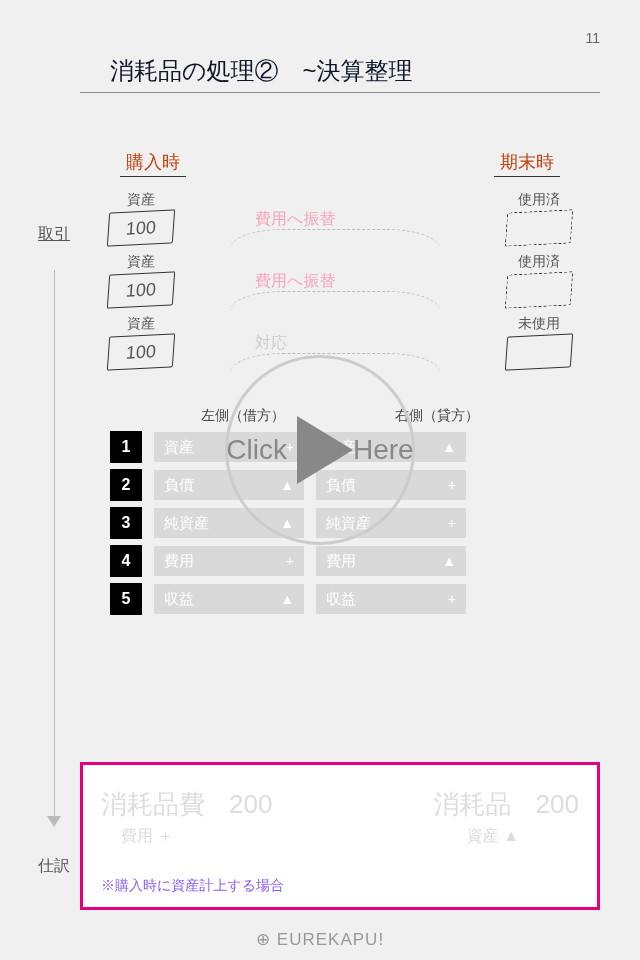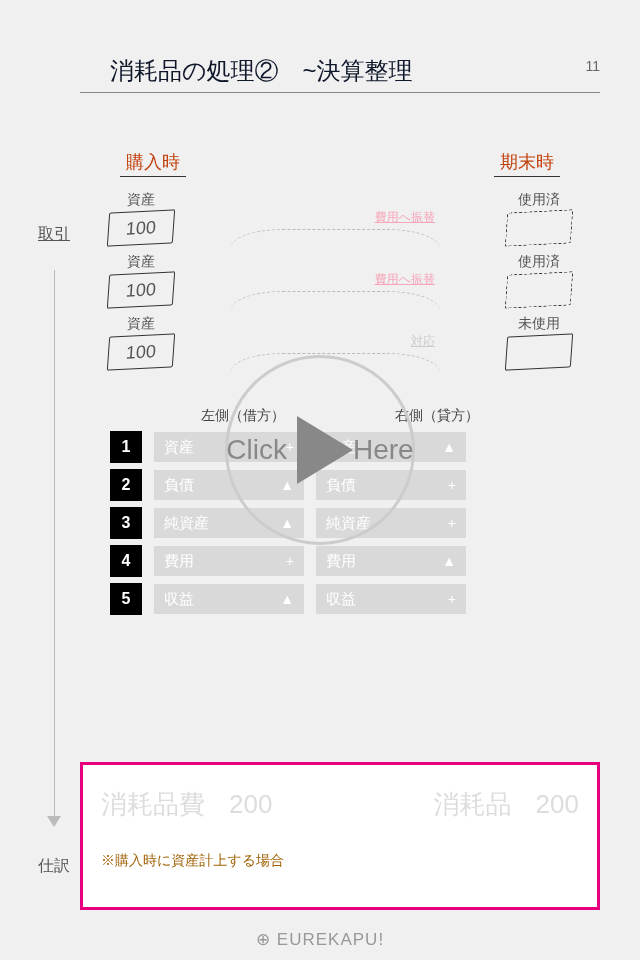--- a/index.html
+++ b/index.html
@@ -11,21 +11,20 @@
     color: #333;
     position: relative;
     overflow: hidden;
   }
   .page-number {
     position: absolute;
     top: 30px;
     right: 40px;
     font-size: 14px;
     color: #666;
-    margin-top: 28px;
   }
   .title {
     position: absolute;
     top: 55px;
     left: 110px;
     font-size: 24px;
     color: #0f172a;
     font-weight: 400;
   }
   .title-rule {
@@ -103,24 +102,23 @@
     width: 66px; height: 34px;
     border: 1.5px solid #333;
     border-radius: 2px;
     transform: skew(-4deg, -3deg);
     margin: 2px auto 8px;
   }
   .transfer {
     position:absolute;
     left: 175px;
     width: 180px;
-    text-align:right;
-    font-size: 12px;
+    text-align:left;
+    font-size: 16px;
     color: #f6a6b8;
-    text-decoration: underline;
   }
   .transfer.t1 { top: 24px; }
   .transfer.t2 { top: 86px; }
   .transfer.gray { color:#ccc; top:148px; }
   .arrow-curve {
     position:absolute;
     width: 210px; height: 40px;
     left: 150px;
     border-top: 1.5px dashed #bbb;
     border-radius: 50% / 100%;
@@ -179,21 +177,21 @@
   .journal-sub {
     display:flex; justify-content:space-between;
     font-size: 16px; color:#ddd;
     padding-top: 4px;
   }
   .journal-sub .l { margin-left: 20px; }
   .journal-sub .r { margin-right: 60px; }
   .note {
     margin-top: 30px;
     font-size: 14px;
-    color: #a16207;
+    color: #8b5cf6;
   }
   .footer {
     position:absolute;
     bottom: 10px;
     width: 100%;
     text-align:center;
     font-size: 17px;
     color:#999;
     letter-spacing: 1px;
   }
@@ -327,20 +325,24 @@
   <div class="journal-top">
     <div class="jcell">
       <span>消耗品費</span>
       <span>200</span>
     </div>
     <div class="jcell">
       <span>消耗品</span>
       <span>200</span>
     </div>
   </div>
+  <div class="journal-sub">
+    <span class="l">費用 ＋</span>
+    <span class="r">資産 ▲</span>
+  </div>
   <div class="note">※購入時に資産計上する場合</div>
 </div>
 
 <div class="play-overlay">
   <div class="play-ctext">Click</div>
   <div class="play-tri"></div>
   <div class="play-ctext">Here</div>
 </div>
 
 <div class="footer">⊕ EUREKAPU!</div>

